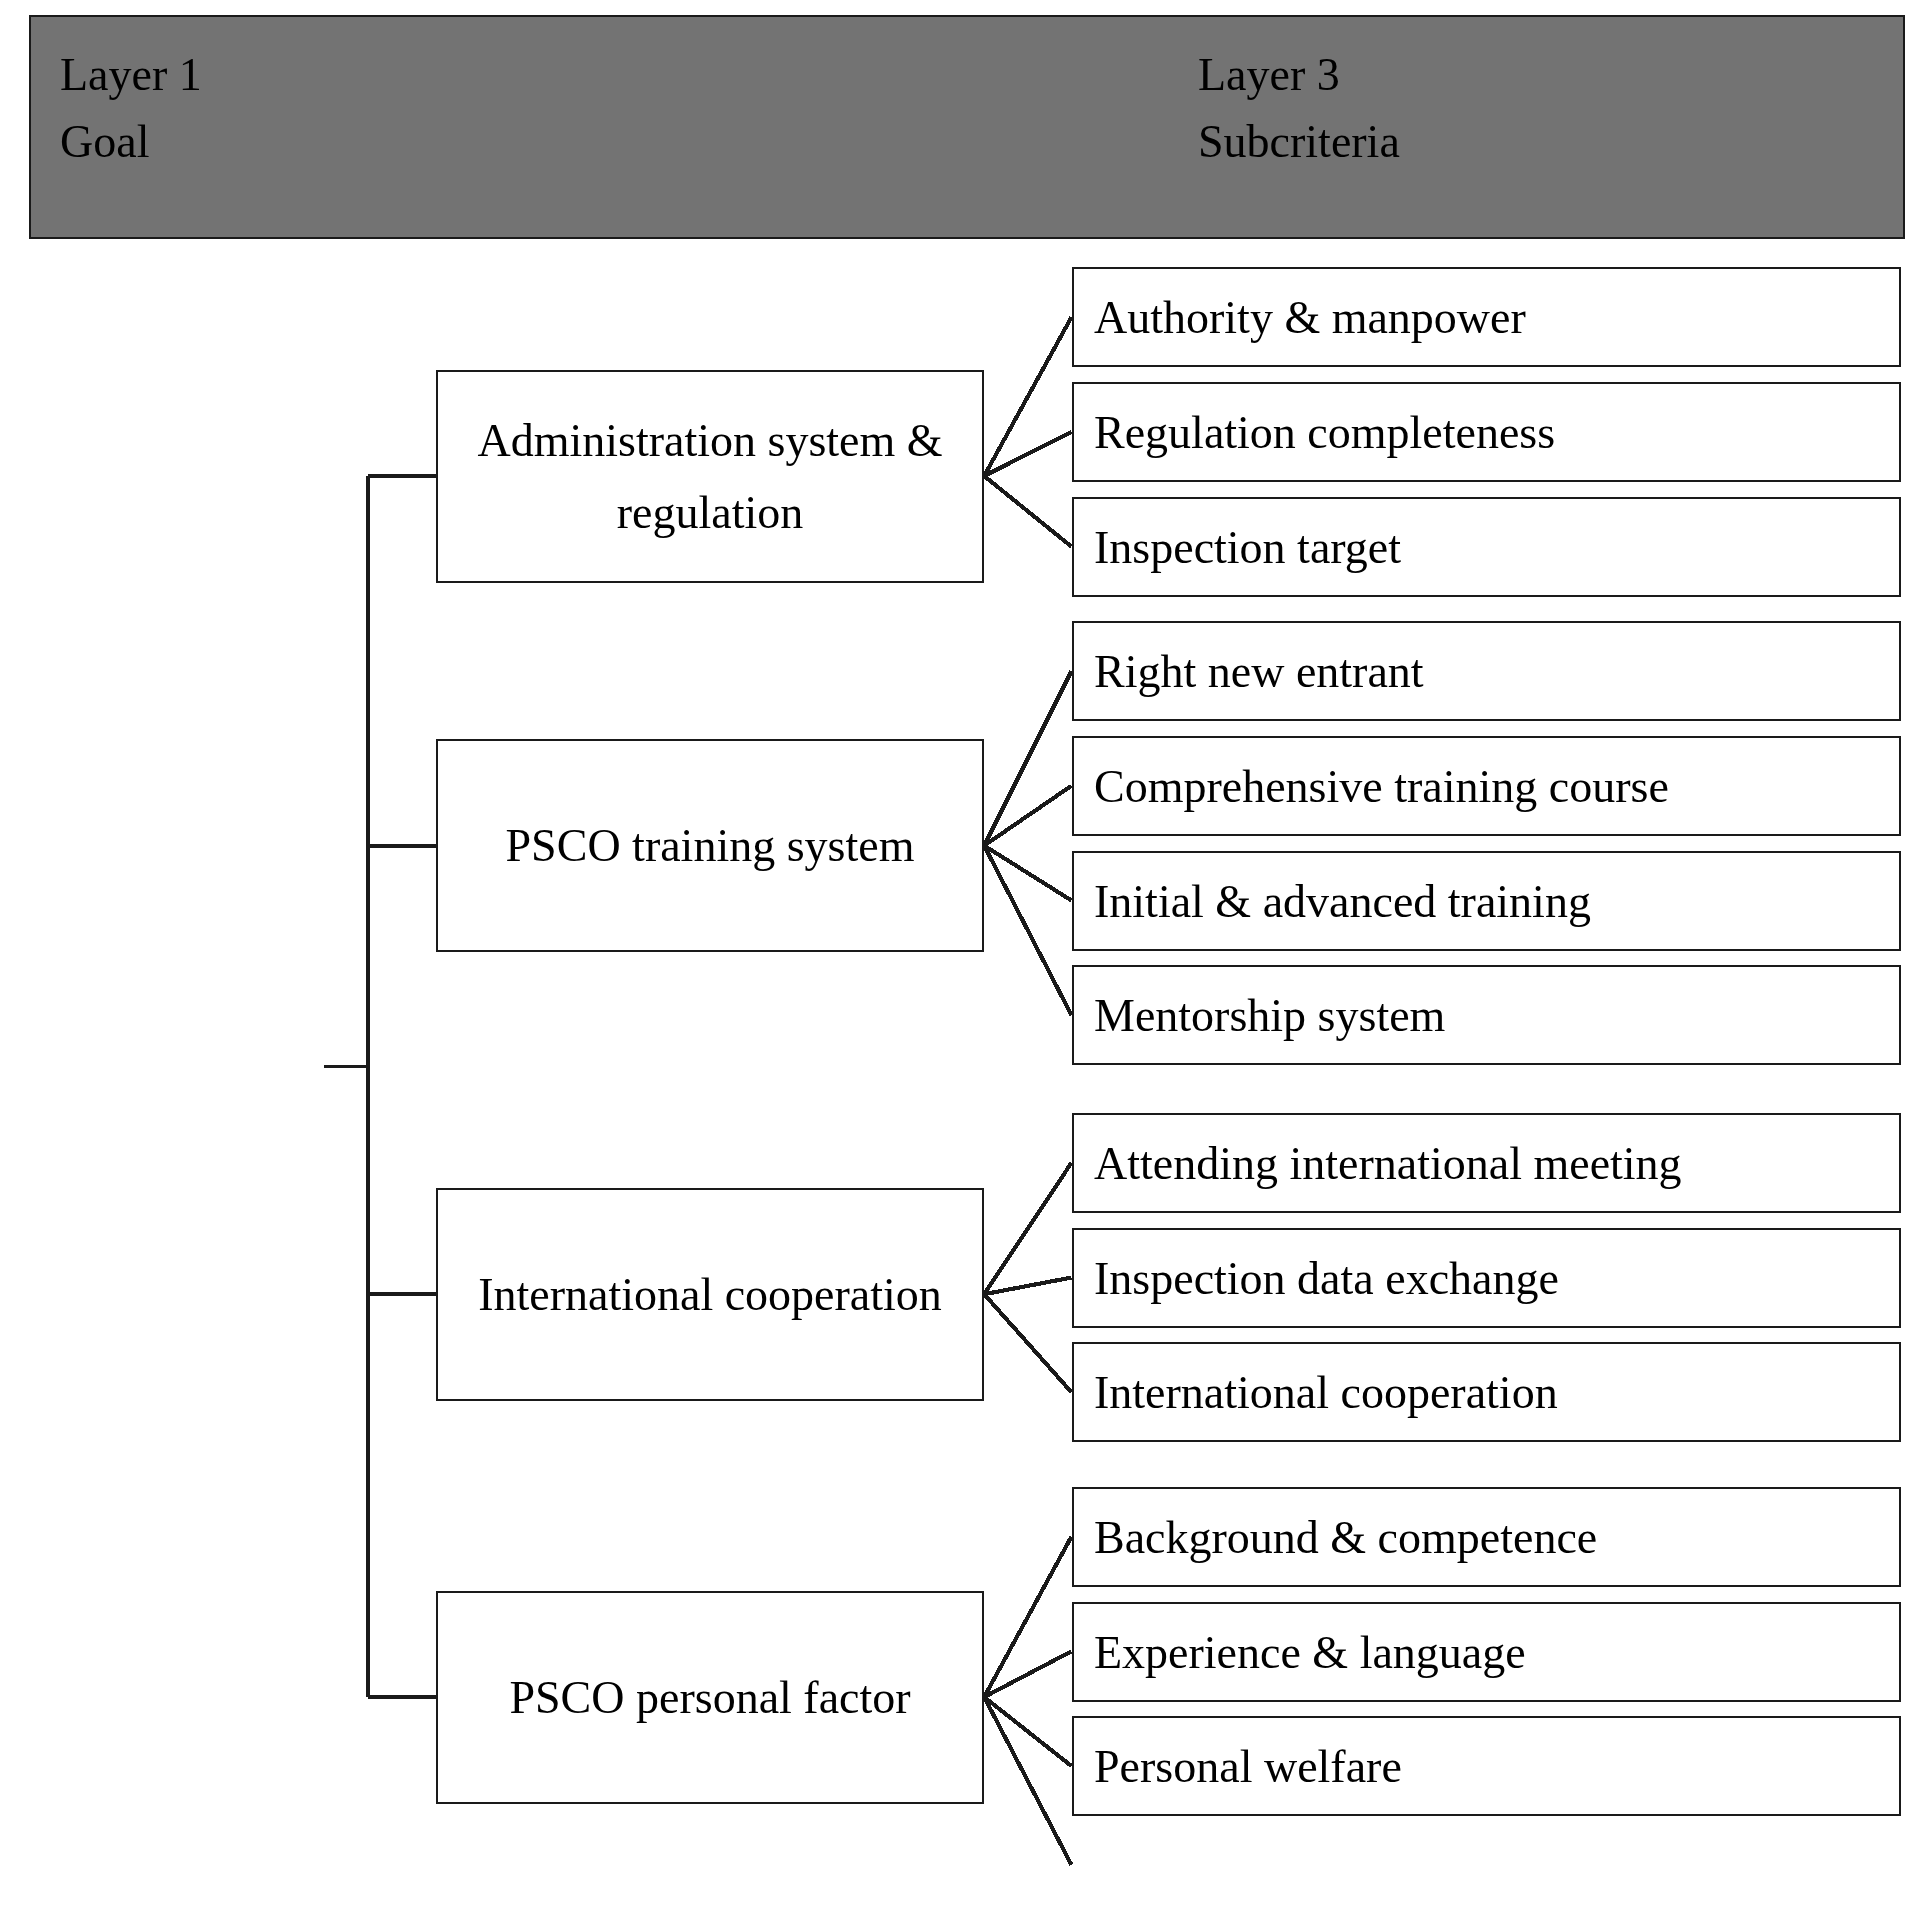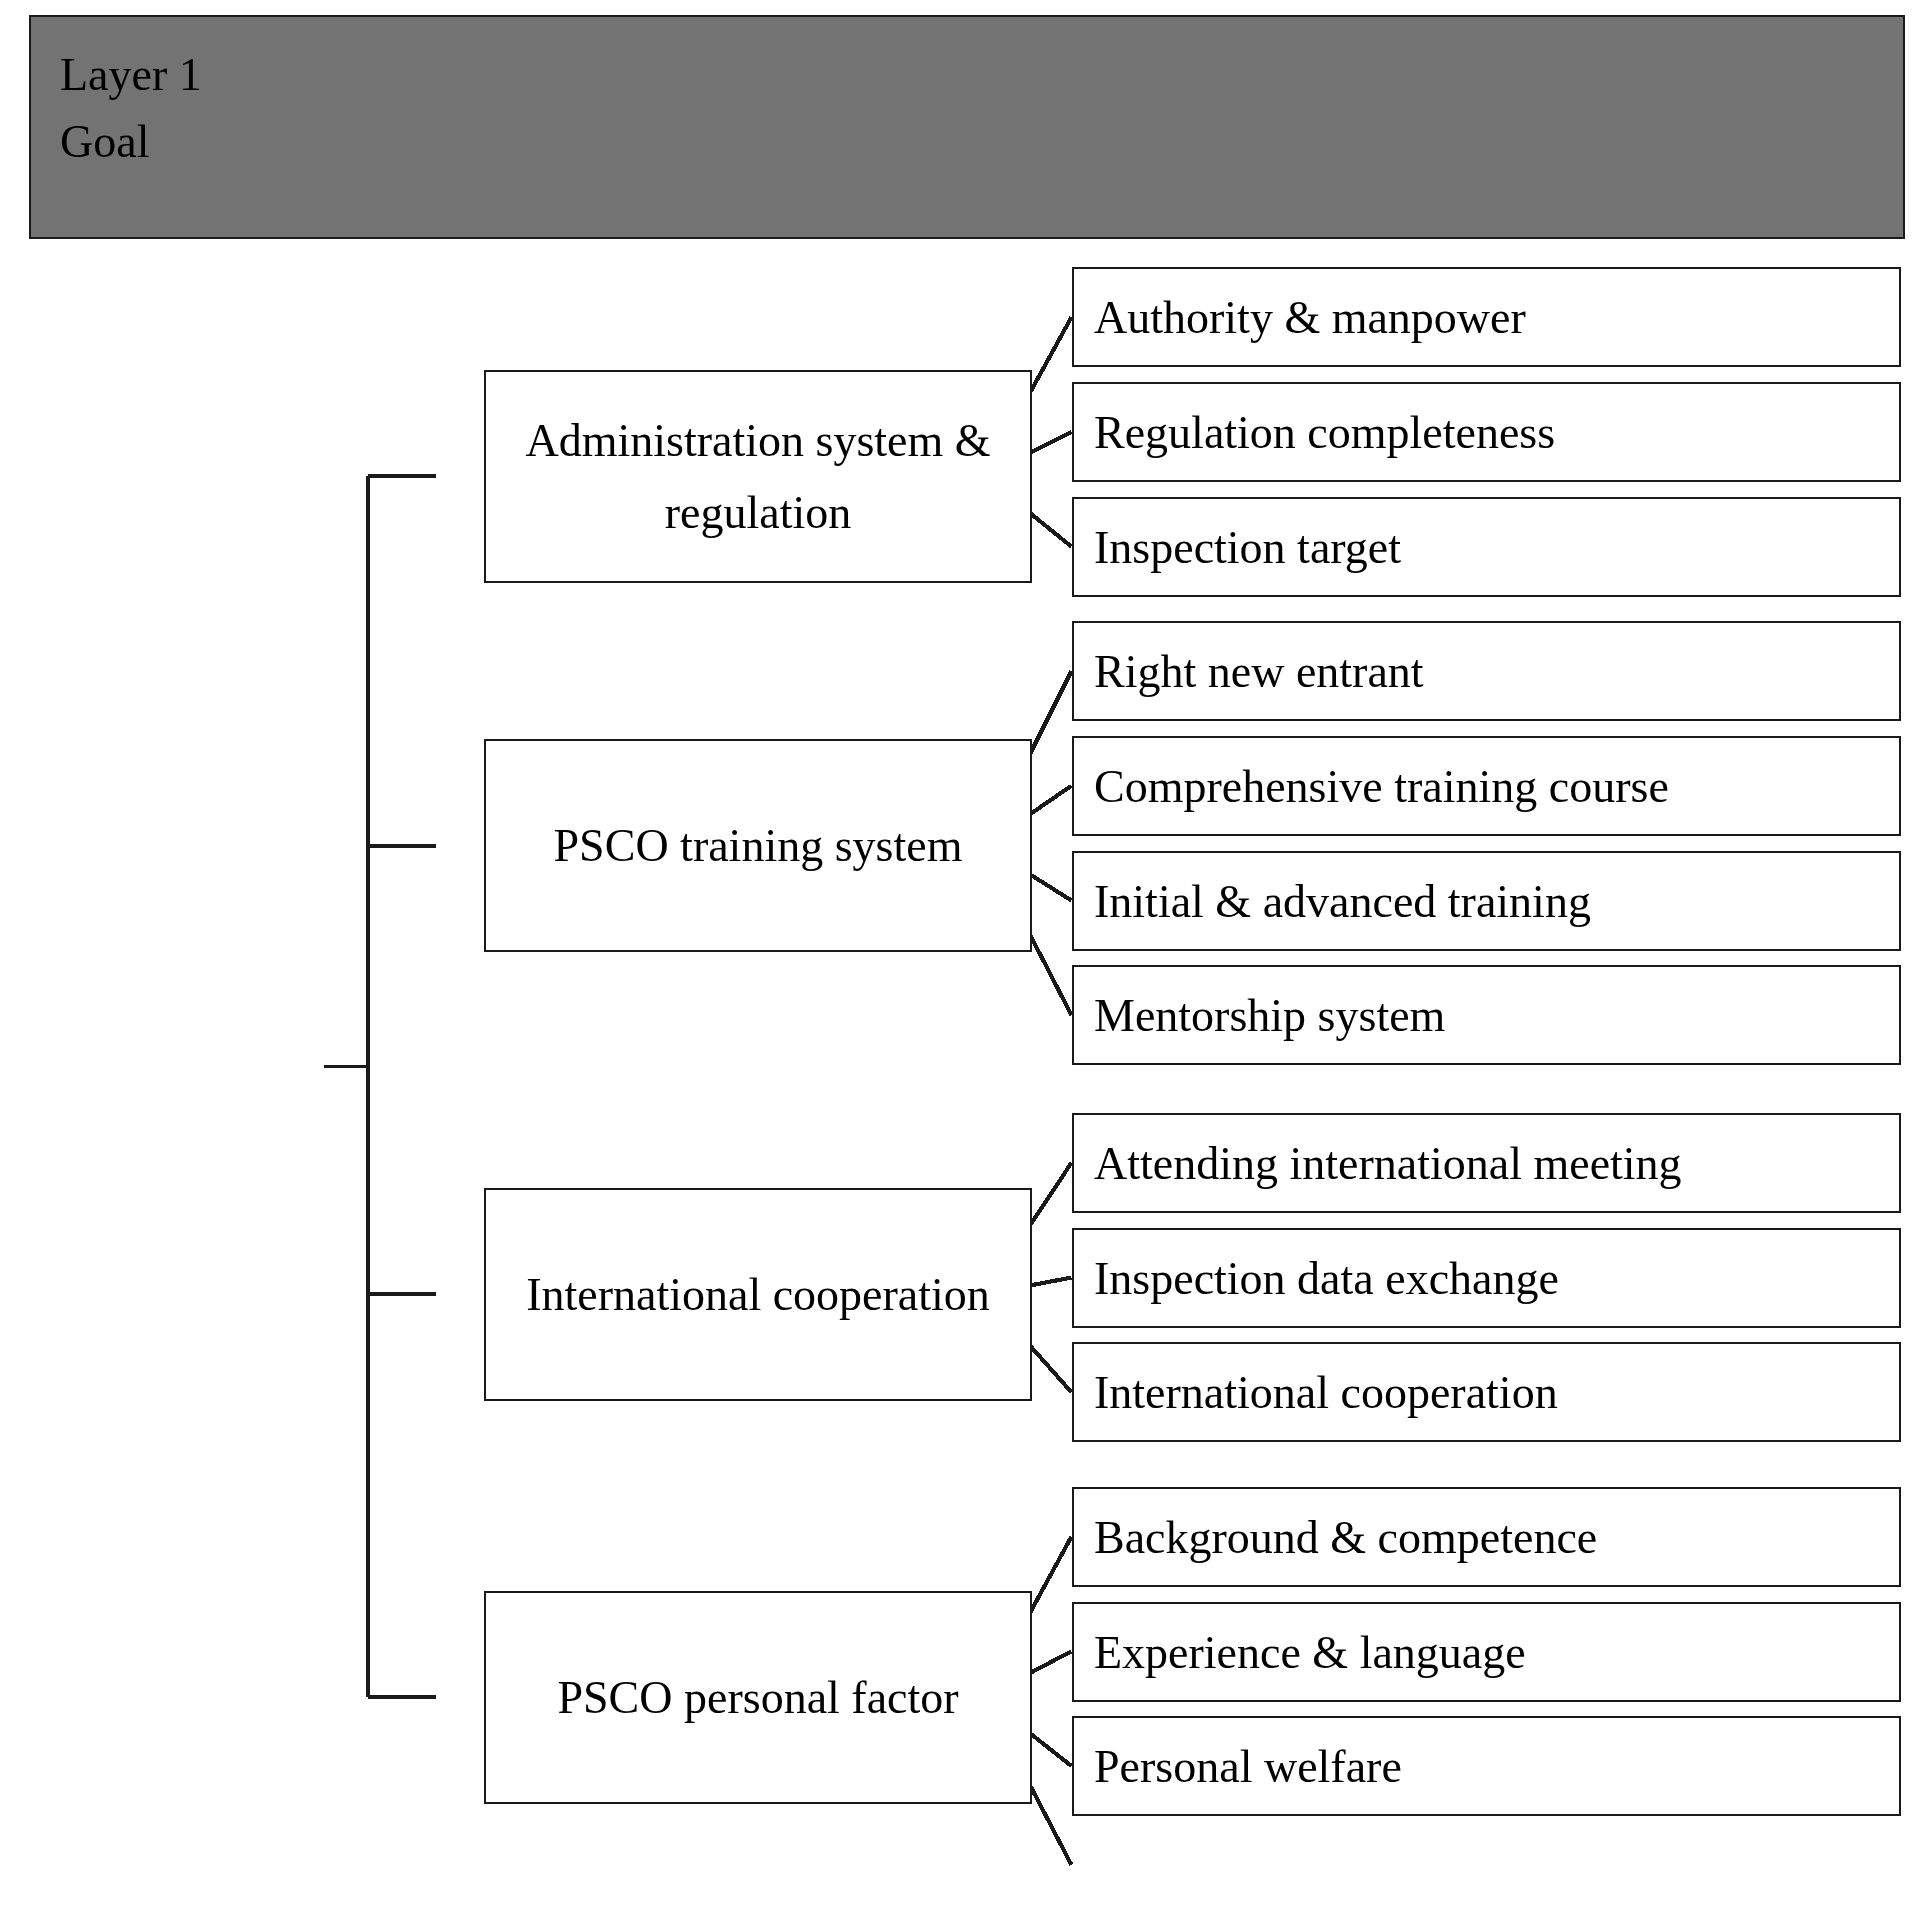--- a/index.html
+++ b/index.html
@@ -15,21 +15,21 @@
   
   .box{
     position:absolute;
     box-sizing:border-box;
     border:2.5px solid #1a1a1a;
     background:#ffffff;
     display:flex;
     align-items:center;
     z-index:3;
   }
-  .box.ctr{justify-content:center;text-align:center;margin-left:48px;}
+  .box.ctr{justify-content:center;text-align:center;}
   .box.lft{justify-content:flex-start;text-align:left;}
 
   
   #header-box{
     left:29px;top:15px;width:1872px;height:220px;
     border:2.5px solid #1a1a1a;
     background:#737373;
     position:absolute;
     z-index:3;
   }
@@ -114,20 +114,24 @@
       <line x1="1185" y1="2043" x2="1290" y2="1988" stroke="#1a1a1a" stroke-width="5" shape-rendering="crispEdges"></line>
       <line x1="1185" y1="2043" x2="1290" y2="2126" stroke="#1a1a1a" stroke-width="5" shape-rendering="crispEdges"></line>
       <line x1="1185" y1="2043" x2="1290" y2="2245" stroke="#1a1a1a" stroke-width="5" shape-rendering="crispEdges"></line>
     </svg>
 
   <div id="header-box">
     <div class="hdr-col" id="hdr-col-1">
       <span class="hdr-line">Layer 1</span>
       <span class="hdr-line">Goal</span>
     </div>
+    <div class="hdr-col" id="hdr-col-3">
+      <span class="hdr-line">Layer 3</span>
+      <span class="hdr-line">Subcriteria</span>
+    </div>
   </div>
 
 
   <div class="box ctr l2" id="l2-0">
     <span class="l2-text">Administration system &amp; regulation</span>
   </div>
   <div class="box ctr l2" id="l2-1">
     <span class="l2-text">PSCO training system</span>
   </div>
   <div class="box ctr l2" id="l2-2">

